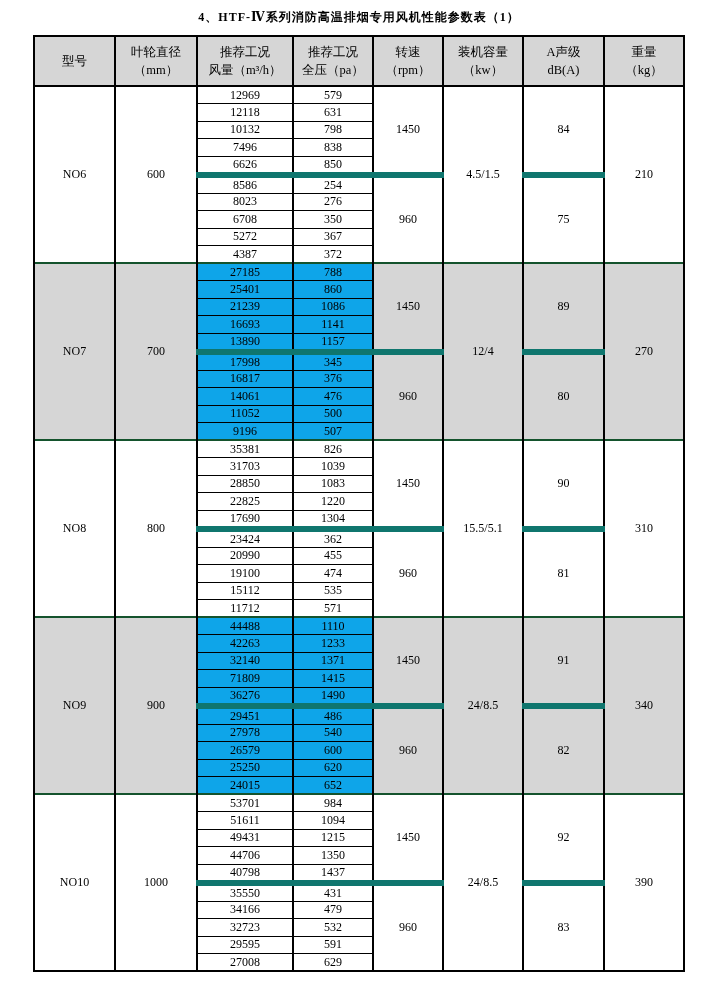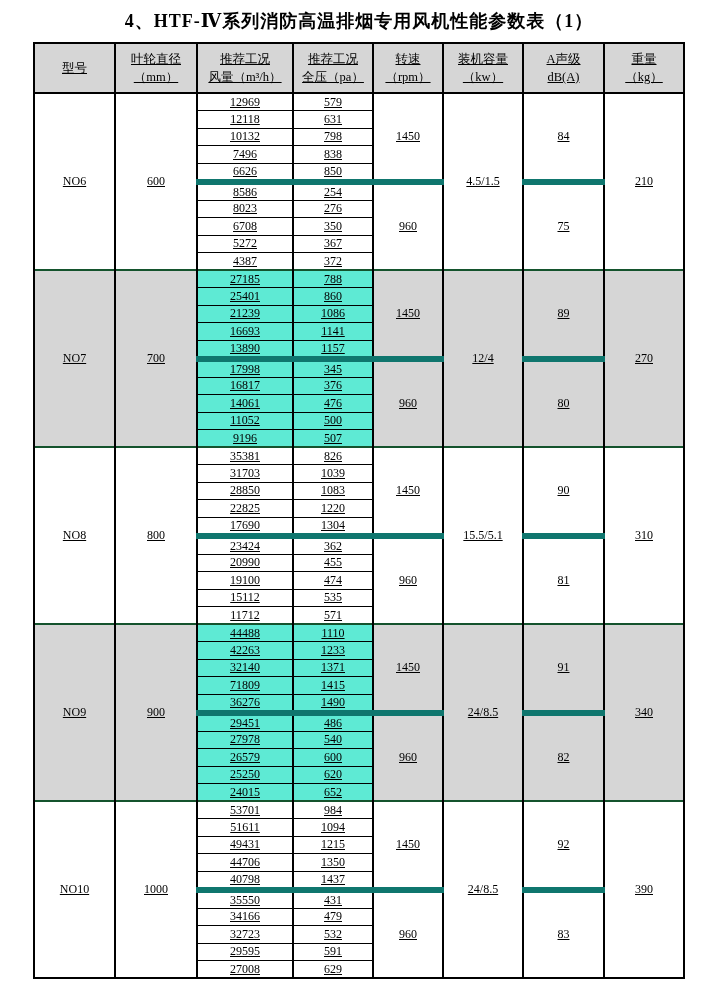--- a/index.html
+++ b/index.html
@@ -12,32 +12,31 @@
     color: #000;
   }
   .page {
     width: 718px;
     height: 986px;
     overflow: hidden;
   }
   .page-title {
     text-align: center;
     font-weight: bold;
-    font-size: 18px;
+    font-size: 12px;
     letter-spacing: 1px;
     padding-top: 9px;
     margin: 0 0 9px 0;
   }
   table.spec {
     border-collapse: collapse;
     table-layout: fixed;
     width: 650px;
     margin: 0 auto;
     border: 2px solid #000;
-    text-decoration: underline;
   }
   table.spec th, table.spec td {
     border-left: 2px solid #000;
     border-right: 2px solid #000;
     text-align: center;
     vertical-align: middle;
     padding: 0;
     overflow: hidden;
   }
   thead th {
@@ -50,21 +49,21 @@
   }
   tbody td {
     font-size: 12px;
     border-top: 1px solid #000;
     border-bottom: 1px solid #000;
   }
   tbody tr { height: 17.5px; }
   tr.sec-start td { border-top: 2px solid #14532d; }
   tr.grp-start td { border-top: 6px solid #0f766e; }
   td.shaded { background: #d6d6d6; }
-  td.num-lite { background: #5eead4; }
+  td.num-lite { background: #0ea5e9; }
   .hdr-line { display: block; }
 </style>
 </head>
 <body>
 
 <div class="page">
   <h1 class="page-title">4、HTF-Ⅳ系列消防高温排烟专用风机性能参数表（1）</h1>
 
   <table class="spec">
     <colgroup>

